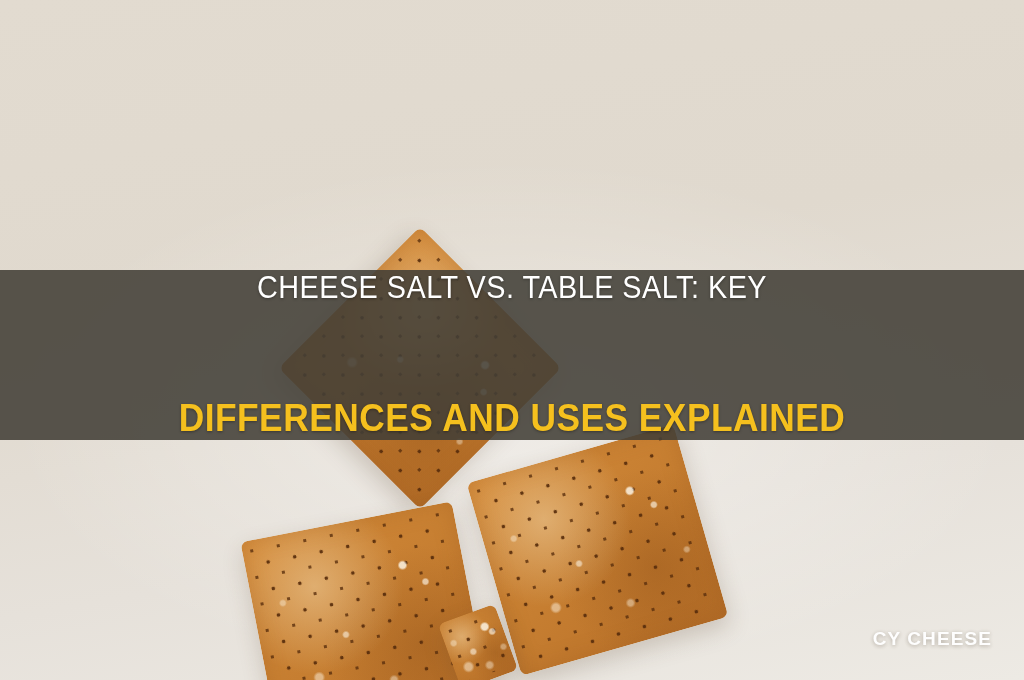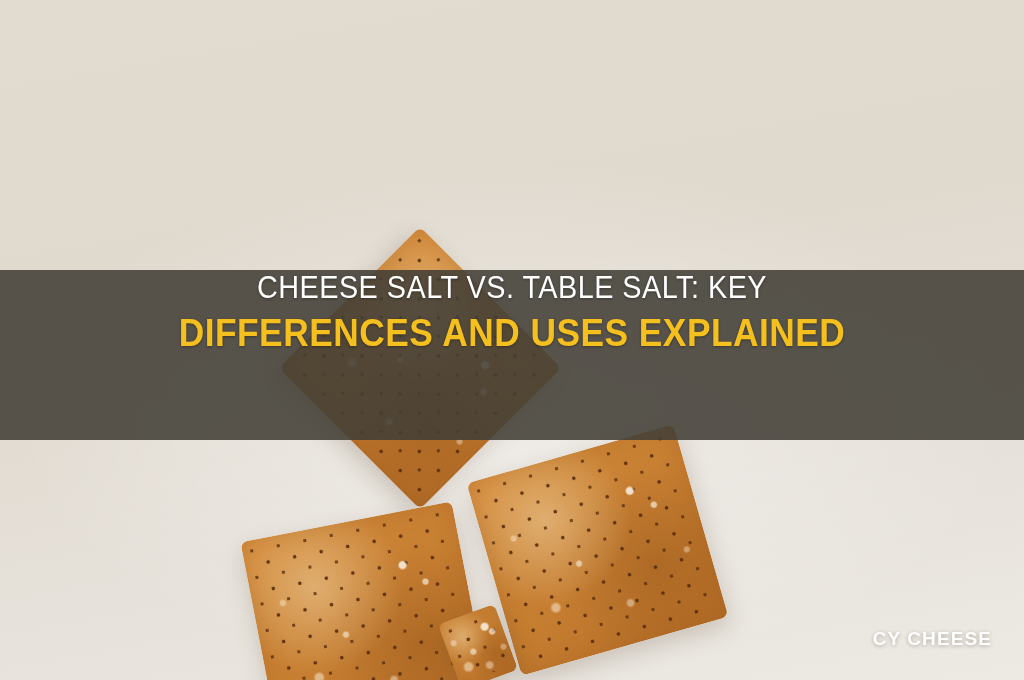--- a/index.html
+++ b/index.html
@@ -106,21 +106,21 @@
   #title-band {
     position: absolute;
     left: 0;
     right: 0;
     top: 270px;
     height: 170px;
     background: rgba(66,63,55,0.88);
     display: flex;
     flex-direction: column;
     align-items: center;
-    justify-content: flex-start;
+    justify-content: space-between;
   }
 
   .title-line {
     width: 100%;
     text-align: center;
     letter-spacing: 0.5px;
     line-height: 1.14;
     white-space: nowrap;
     text-shadow: 0 1px 3px rgba(0,0,0,0.35);
   }

